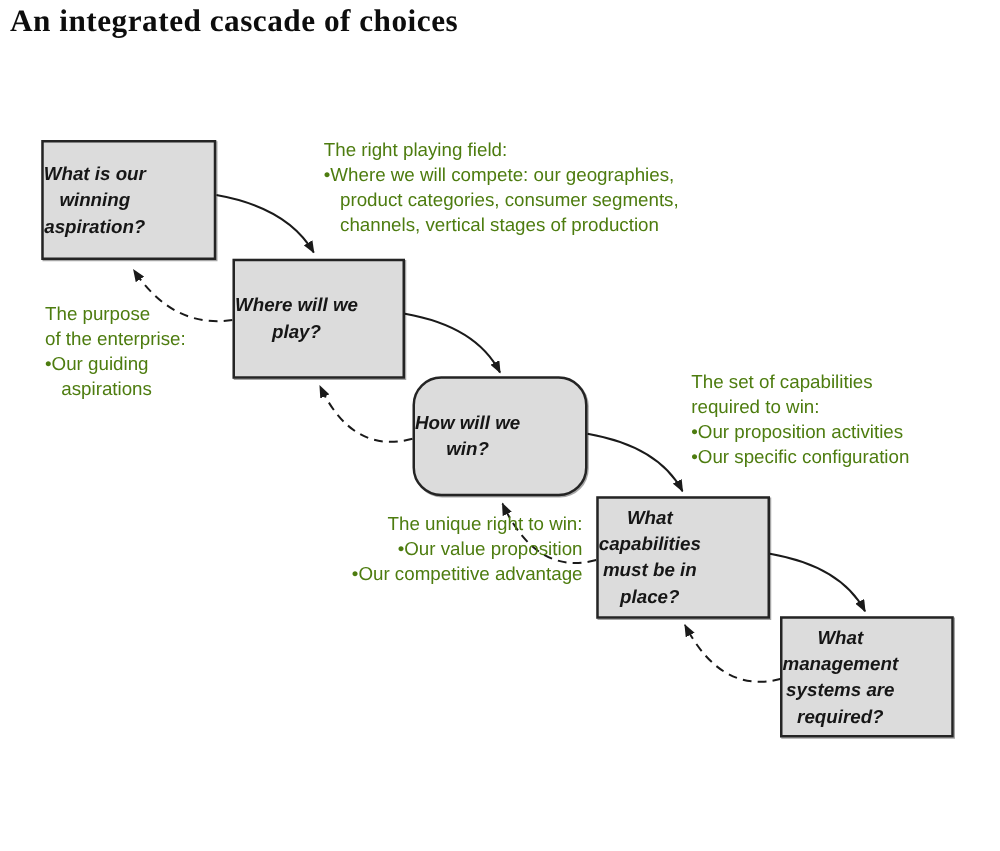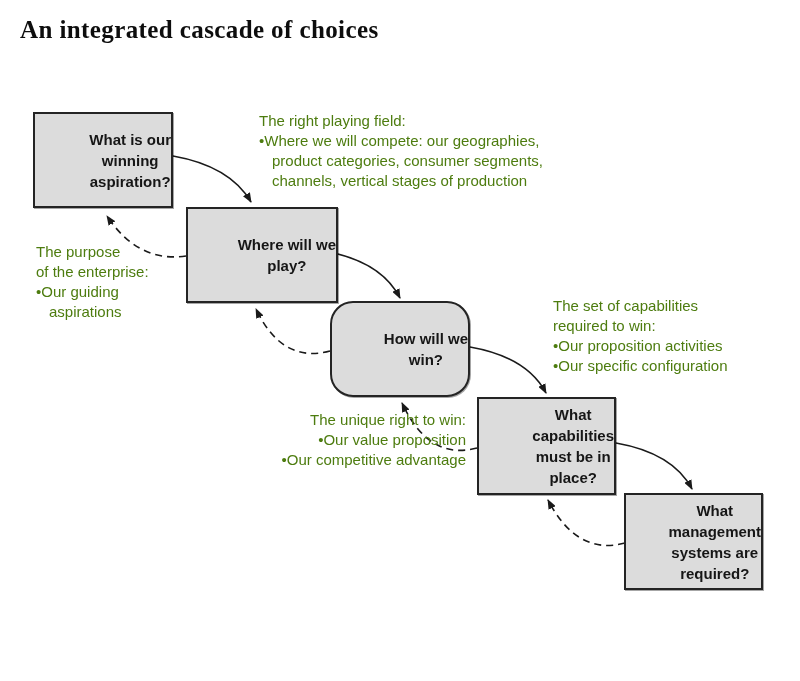--- a/index.html
+++ b/index.html
@@ -9,21 +9,21 @@
     height: 681px;
     background: var(--bg, #ffffff);
     font-family: "Liberation Sans", sans-serif;
     color: var(--ink, #1a1a1a);
     overflow: hidden;
   }
   .title {
     position: absolute;
     left: 8px;
     top: 4px;
-    margin: 12px;
+    margin: 0;
     font-family: "Liberation Serif", "DejaVu Serif", serif;
     font-size: 25px;
     font-weight: 700;
     letter-spacing: 0.4px;
     color: #0d0d0d;
   }
   .arrows { position: absolute; left: 0; top: 0; }
   path.solid {
     fill: none;
     stroke: var(--ink, #1a1a1a);
@@ -37,22 +37,23 @@
   }
   .arrowhead { fill: var(--ink, #1a1a1a); stroke: none; }
   .box {
     position: absolute;
     box-sizing: border-box;
     background: var(--box-fill, #dcdcdc);
     border: 2px solid var(--box-border, #242424);
     box-shadow: 1px 1px 0 rgba(0,0,0,0.35);
     display: flex;
     align-items: center;
-    justify-content: flex-end;
+    justify-content: flex-start;
     text-align: center;
+    font-style: italic;
   }
   .box-label {
     white-space: pre-line;
     font-weight: 700;
     font-size: 15px;
     line-height: 21px;
     color: #161616;
   }
   .note {
     position: absolute;
@@ -90,21 +91,21 @@
     <path class="dashed" marker-end="url(#ah)" d="M477,448 Q429,461 402,403"></path>
     <path class="dashed" marker-end="url(#ah)" d="M625,543 Q577,556 548,500"></path>
   </svg>
 
   <div class="box" style="left:33px; top:112px; width:140px; height:96px;">
     <span class="box-label">What is our
 winning
 aspiration?</span>
   </div>
 
-  <div class="box" style="left:186px; top:207px; width:152px; height:96px;">
+  <div class="box" style="left:186px; top:207px; width:138px; height:96px;">
     <span class="box-label">Where will we
 play?</span>
   </div>
 
   <div class="box" style="left:330px; top:301px; width:140px; height:96px;border-radius:23px;">
     <span class="box-label">How will we
 win?</span>
   </div>
 
   <div class="box" style="left:477px; top:397px; width:139px; height:98px;">

